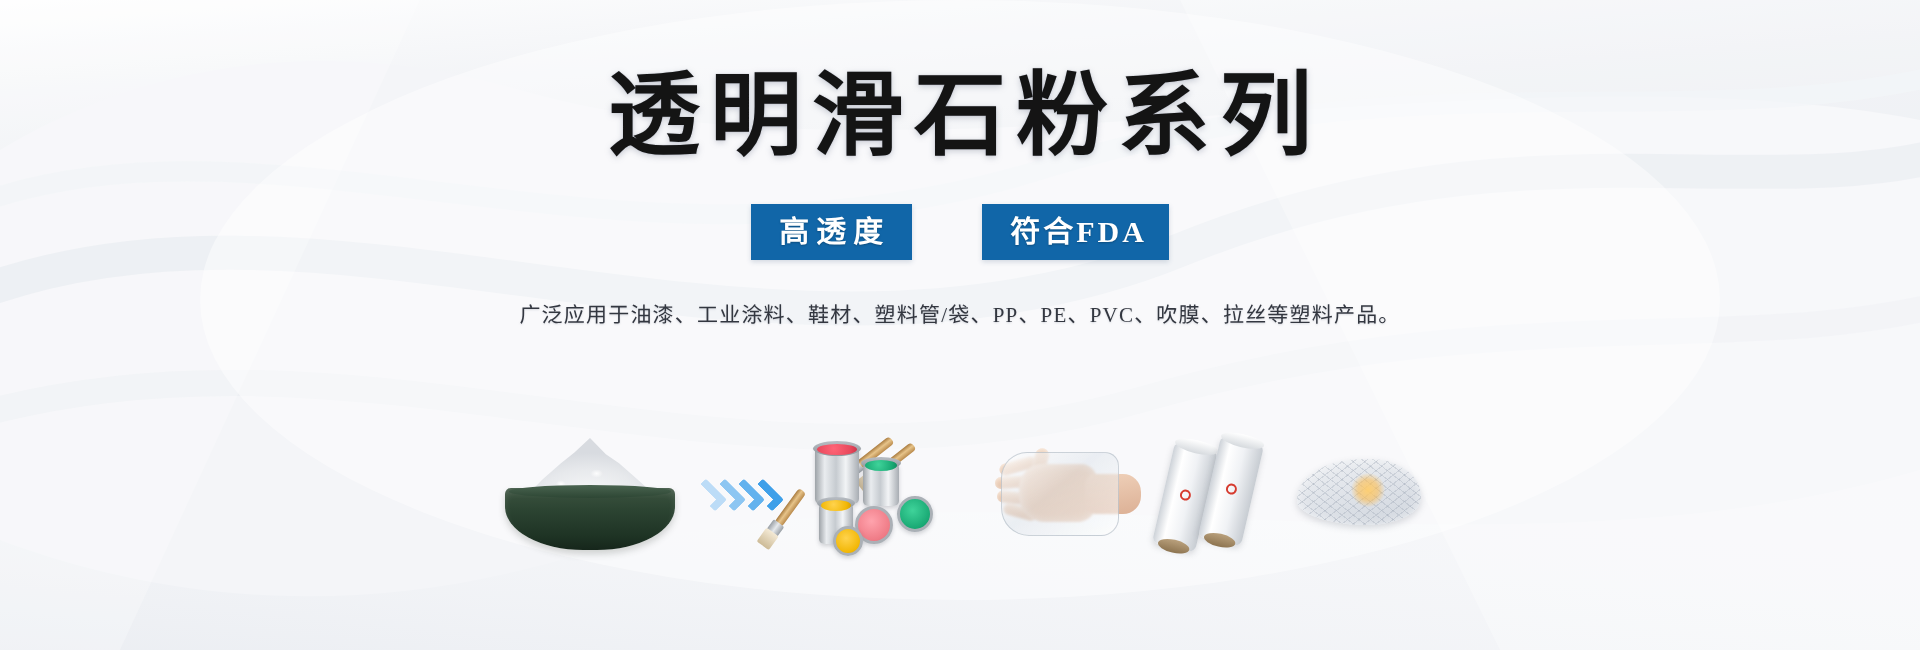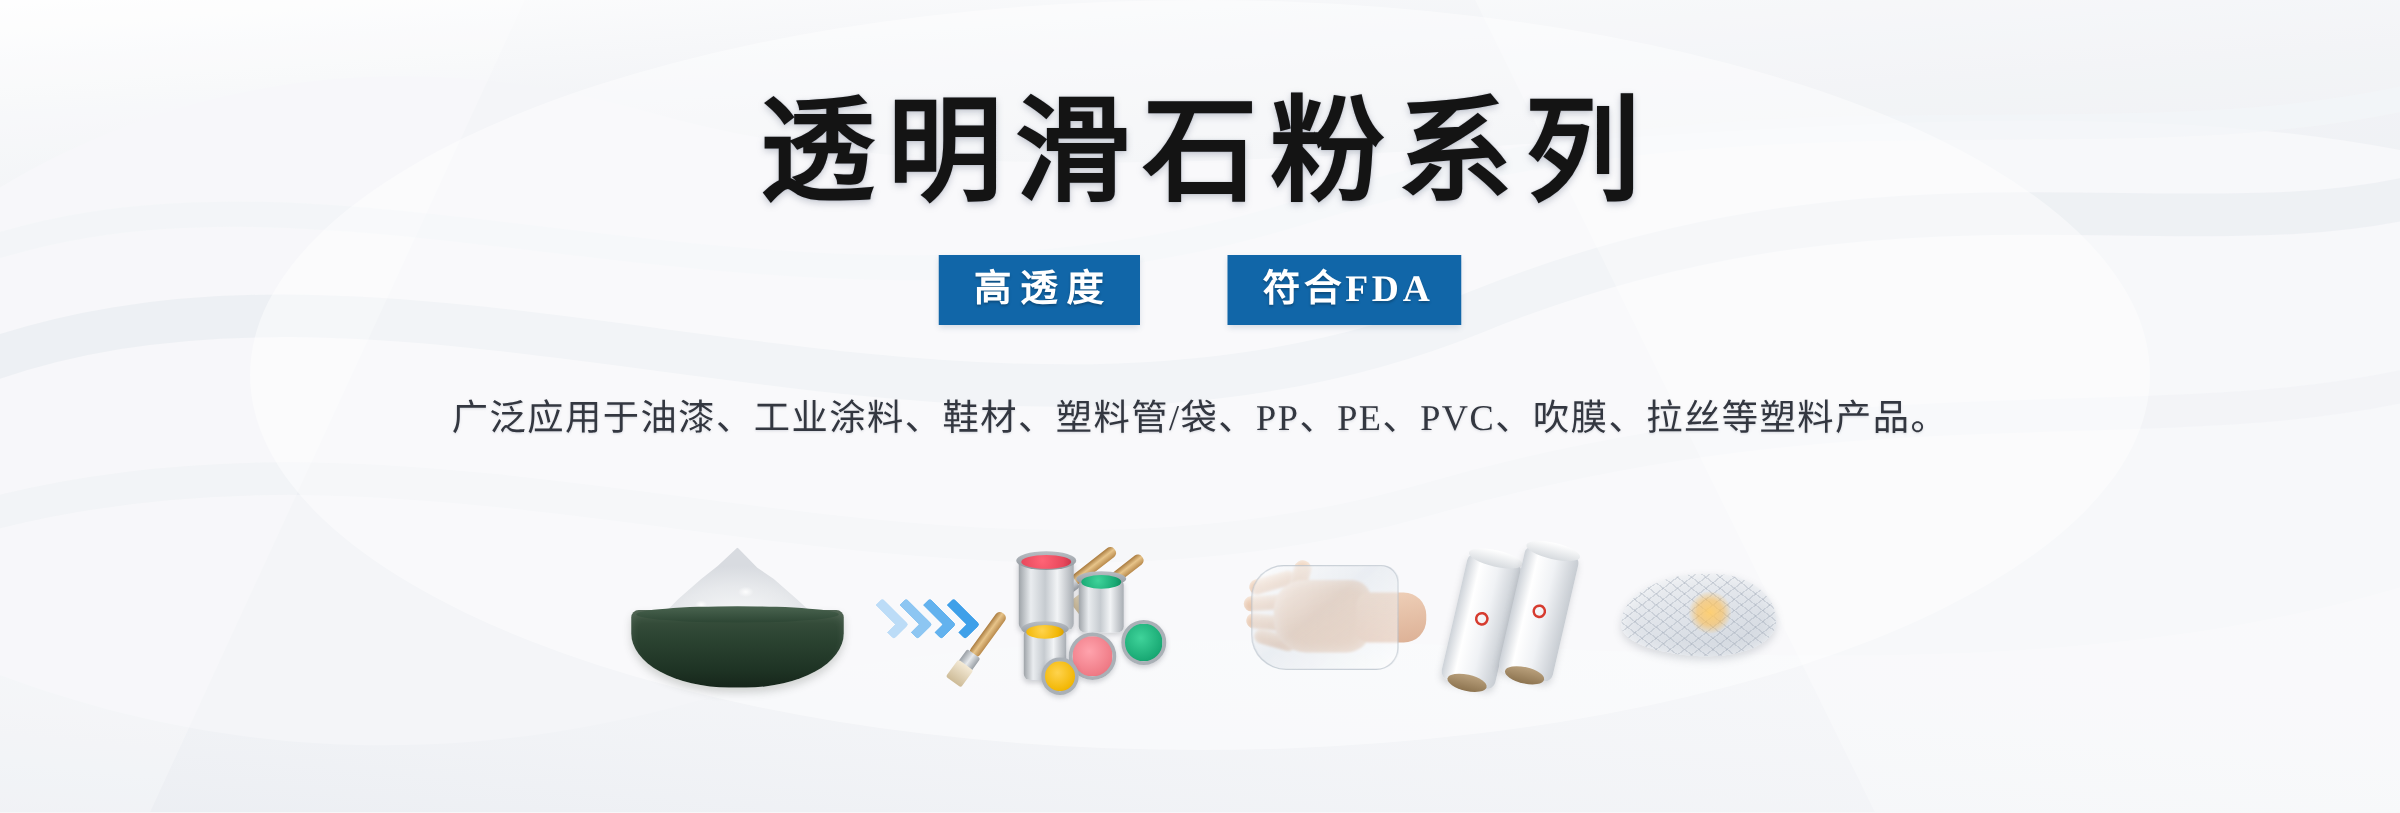--- a/index.html
+++ b/index.html
@@ -22,21 +22,21 @@
   .bg-svg{ position:absolute; inset:0; width:1920px; height:650px; pointer-events:none; }
 
   
   .content{
     position:absolute; inset:0;
     display:flex; flex-direction:column; align-items:center;
     padding-top:74px;
   }
 
   .title{
-    font-family:Liberation Sans, sans-serif;
+    font-family:Liberation Mono, monospace;
     font-size:92px;
     font-weight:700;
     letter-spacing:10px;
     color:#141414;
     line-height:1.06;
     text-shadow:0 2px 6px rgba(120,128,150,.38), 0 0 1px rgba(90,95,115,.5);
     white-space:nowrap;
     padding-left:10px;
   }
 
@@ -54,22 +54,22 @@
     letter-spacing:7px;
     padding:8px 22px 9px 28px;
     line-height:1.3;
     white-space:nowrap;
     text-shadow:0 1px 2px rgba(0,0,0,.25);
     box-shadow:0 2px 5px rgba(40,70,110,.18);
   }
   .badge.latin{ letter-spacing:3px; }
 
   .desc{
-    margin-top:50px;
-    font-size:29px;
+    margin-top:38px;
+    font-size:21px;
     letter-spacing:1.2px;
     color:#333740;
     white-space:nowrap;
     text-shadow:0 1px 2px rgba(150,155,170,.35);
   }
 
   
   .products{
     position:absolute;
     left:0; right:0;

